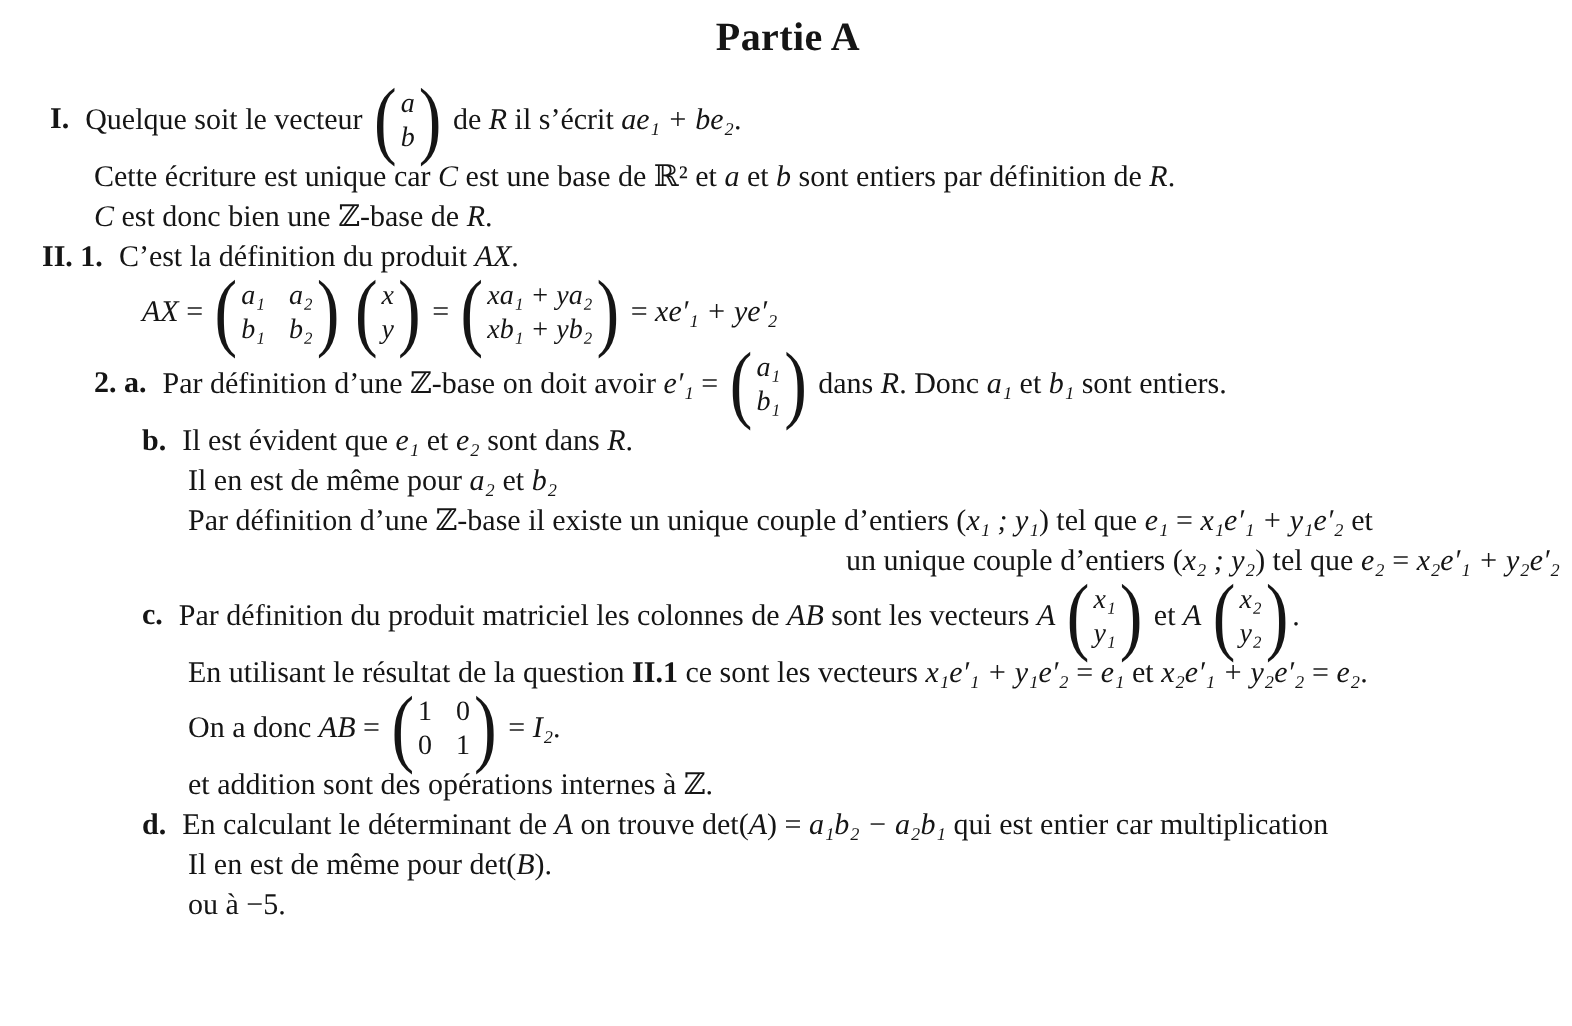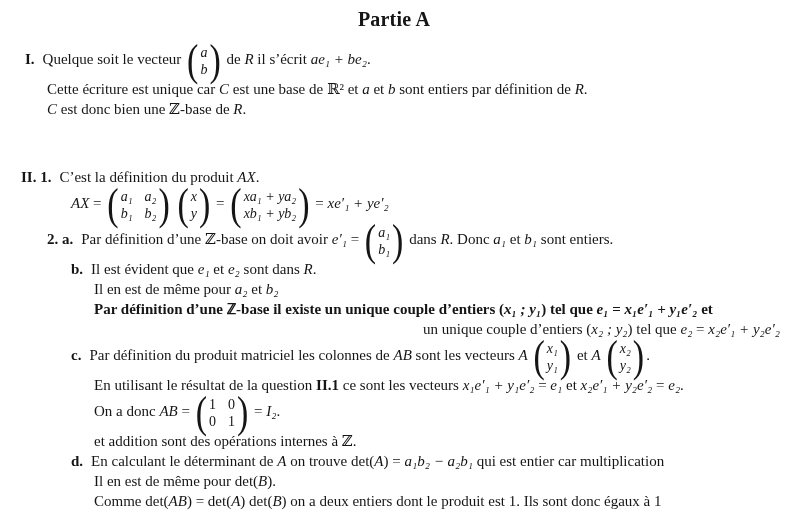--- a/index.html
+++ b/index.html
@@ -36,29 +36,28 @@
 </style>
 </head>
 <body>
 
 <div class="page">
   <h1 class="title">Partie A</h1>
   <div>
       <div class="line" style="padding-left: 18px;"><span class="seg-lbl">I.</span><span class="seg-t">Quelque soit le vecteur </span><span class="mat"><span class="p">(</span><span class="rows"><span class="r"><span class="c">a</span></span><span class="r"><span class="c">b</span></span></span><span class="p">)</span></span><span class="seg-t"> de </span><span class="seg-m">R</span><span class="seg-t"> il s’écrit </span><span class="seg-m">ae₁ + be₂</span><span class="seg-t">.</span></div>
       <div class="line" style="padding-left: 40px;"><span class="seg-t">Cette écriture est unique car </span><span class="seg-m">C</span><span class="seg-t"> est une base de ℝ² et </span><span class="seg-m">a</span><span class="seg-t"> et </span><span class="seg-m">b</span><span class="seg-t"> sont entiers par définition de </span><span class="seg-m">R</span><span class="seg-t">.</span></div>
       <div class="line" style="padding-left: 40px;"><span class="seg-m">C</span><span class="seg-t"> est donc bien une ℤ-base de </span><span class="seg-m">R</span><span class="seg-t">.</span></div>
-      <div class="line" style="padding-left: 14px; margin-top: 48px;"><span class="seg-lbl">II. 1.</span><span class="seg-t">C’est la définition du produit </span><span class="seg-m">AX</span><span class="seg-t">.</span></div>
+      <div class="line" style="padding-left: 14px;"><span class="seg-lbl">II. 1.</span><span class="seg-t">C’est la définition du produit </span><span class="seg-m">AX</span><span class="seg-t">.</span></div>
       <div class="line" style="padding-left: 64px;"><span class="seg-m">AX</span><span class="seg-t"> = </span><span class="mat"><span class="p">(</span><span class="rows"><span class="r"><span class="c">a₁</span><span class="c">a₂</span></span><span class="r"><span class="c">b₁</span><span class="c">b₂</span></span></span><span class="p">)</span></span><span class="seg-t"> </span><span class="mat"><span class="p">(</span><span class="rows"><span class="r"><span class="c">x</span></span><span class="r"><span class="c">y</span></span></span><span class="p">)</span></span><span class="seg-t"> = </span><span class="mat"><span class="p">(</span><span class="rows"><span class="r"><span class="c">xa₁ + ya₂</span></span><span class="r"><span class="c">xb₁ + yb₂</span></span></span><span class="p">)</span></span><span class="seg-t"> = </span><span class="seg-m">xe′₁ + ye′₂</span></div>
       <div class="line" style="padding-left: 40px;"><span class="seg-lbl">2. a.</span><span class="seg-t">Par définition d’une ℤ-base on doit avoir </span><span class="seg-m">e′₁</span><span class="seg-t"> = </span><span class="mat"><span class="p">(</span><span class="rows"><span class="r"><span class="c">a₁</span></span><span class="r"><span class="c">b₁</span></span></span><span class="p">)</span></span><span class="seg-t"> dans </span><span class="seg-m">R</span><span class="seg-t">. Donc </span><span class="seg-m">a₁</span><span class="seg-t"> et </span><span class="seg-m">b₁</span><span class="seg-t"> sont entiers.</span></div>
       <div class="line" style="padding-left: 64px;"><span class="seg-lbl">b.</span><span class="seg-t">Il est évident que </span><span class="seg-m">e₁</span><span class="seg-t"> et </span><span class="seg-m">e₂</span><span class="seg-t"> sont dans </span><span class="seg-m">R</span><span class="seg-t">.</span></div>
       <div class="line" style="padding-left: 87px;"><span class="seg-t">Il en est de même pour </span><span class="seg-m">a₂</span><span class="seg-t"> et </span><span class="seg-m">b₂</span></div>
-      <div class="line" style="padding-left: 87px; font-weight: bold;"><span class="seg-t">Par définition d’une ℤ-base il existe un unique couple d’entiers (</span><span class="seg-m">x₁ ; y₁</span><span class="seg-t">) tel que </span><span class="seg-m">e₁</span><span class="seg-t"> = </span><span class="seg-m">x₁e′₁ + y₁e′₂</span><span class="seg-t"> et</span></div>
+      <div class="line" style="padding-left: 87px;"><span class="seg-t">Par définition d’une ℤ-base il existe un unique couple d’entiers (</span><span class="seg-m">x₁ ; y₁</span><span class="seg-t">) tel que </span><span class="seg-m">e₁</span><span class="seg-t"> = </span><span class="seg-m">x₁e′₁ + y₁e′₂</span><span class="seg-t"> et</span></div>
       <div class="line" style="padding-left: 87px; text-align: right;"><span class="seg-t">un unique couple d’entiers (</span><span class="seg-m">x₂ ; y₂</span><span class="seg-t">) tel que </span><span class="seg-m">e₂</span><span class="seg-t"> = </span><span class="seg-m">x₂e′₁ + y₂e′₂</span></div>
       <div class="line" style="padding-left: 64px;"><span class="seg-lbl">c.</span><span class="seg-t">Par définition du produit matriciel les colonnes de </span><span class="seg-m">AB</span><span class="seg-t"> sont les vecteurs </span><span class="seg-m">A</span><span class="seg-t"> </span><span class="mat"><span class="p">(</span><span class="rows"><span class="r"><span class="c">x₁</span></span><span class="r"><span class="c">y₁</span></span></span><span class="p">)</span></span><span class="seg-t"> et </span><span class="seg-m">A</span><span class="seg-t"> </span><span class="mat"><span class="p">(</span><span class="rows"><span class="r"><span class="c">x₂</span></span><span class="r"><span class="c">y₂</span></span></span><span class="p">)</span></span><span class="seg-t">.</span></div>
       <div class="line" style="padding-left: 87px;"><span class="seg-t">En utilisant le résultat de la question </span><span class="seg-b">II.1</span><span class="seg-t"> ce sont les vecteurs </span><span class="seg-m">x₁e′₁ + y₁e′₂</span><span class="seg-t"> = </span><span class="seg-m">e₁</span><span class="seg-t"> et </span><span class="seg-m">x₂e′₁ + y₂e′₂</span><span class="seg-t"> = </span><span class="seg-m">e₂</span><span class="seg-t">.</span></div>
       <div class="line" style="padding-left: 87px;"><span class="seg-t">On a donc </span><span class="seg-m">AB</span><span class="seg-t"> = </span><span class="mat"><span class="p">(</span><span class="rows"><span class="r"><span class="c num">1</span><span class="c num">0</span></span><span class="r"><span class="c num">0</span><span class="c num">1</span></span></span><span class="p">)</span></span><span class="seg-t"> = </span><span class="seg-m">I₂</span><span class="seg-t">.</span></div>
       <div class="line" style="padding-left: 87px;"><span class="seg-t">et addition sont des opérations internes à ℤ.</span></div>
       <div class="line" style="padding-left: 64px;"><span class="seg-lbl">d.</span><span class="seg-t">En calculant le déterminant de </span><span class="seg-m">A</span><span class="seg-t"> on trouve det(</span><span class="seg-m">A</span><span class="seg-t">) = </span><span class="seg-m">a₁b₂ − a₂b₁</span><span class="seg-t"> qui est entier car multiplication</span></div>
       <div class="line" style="padding-left: 87px;"><span class="seg-t">Il en est de même pour det(</span><span class="seg-m">B</span><span class="seg-t">).</span></div>
-      <div class="line" style="padding-left: 87px;"><span class="seg-t">Comme det(</span><span class="seg-m">AB</span><span class="seg-t">) = det(</span><span class="seg-m">A</span><span class="seg-t">) det(</span><span class="seg-m">B</span><span class="seg-t">) on a deux entiers dont le produit est 1. Ils sont donc égaux à 1</span></div>
       <div class="line" style="padding-left: 87px;"><span class="seg-t">ou à −5.</span></div>
     </div>
 </div>
 
 </body></html>

